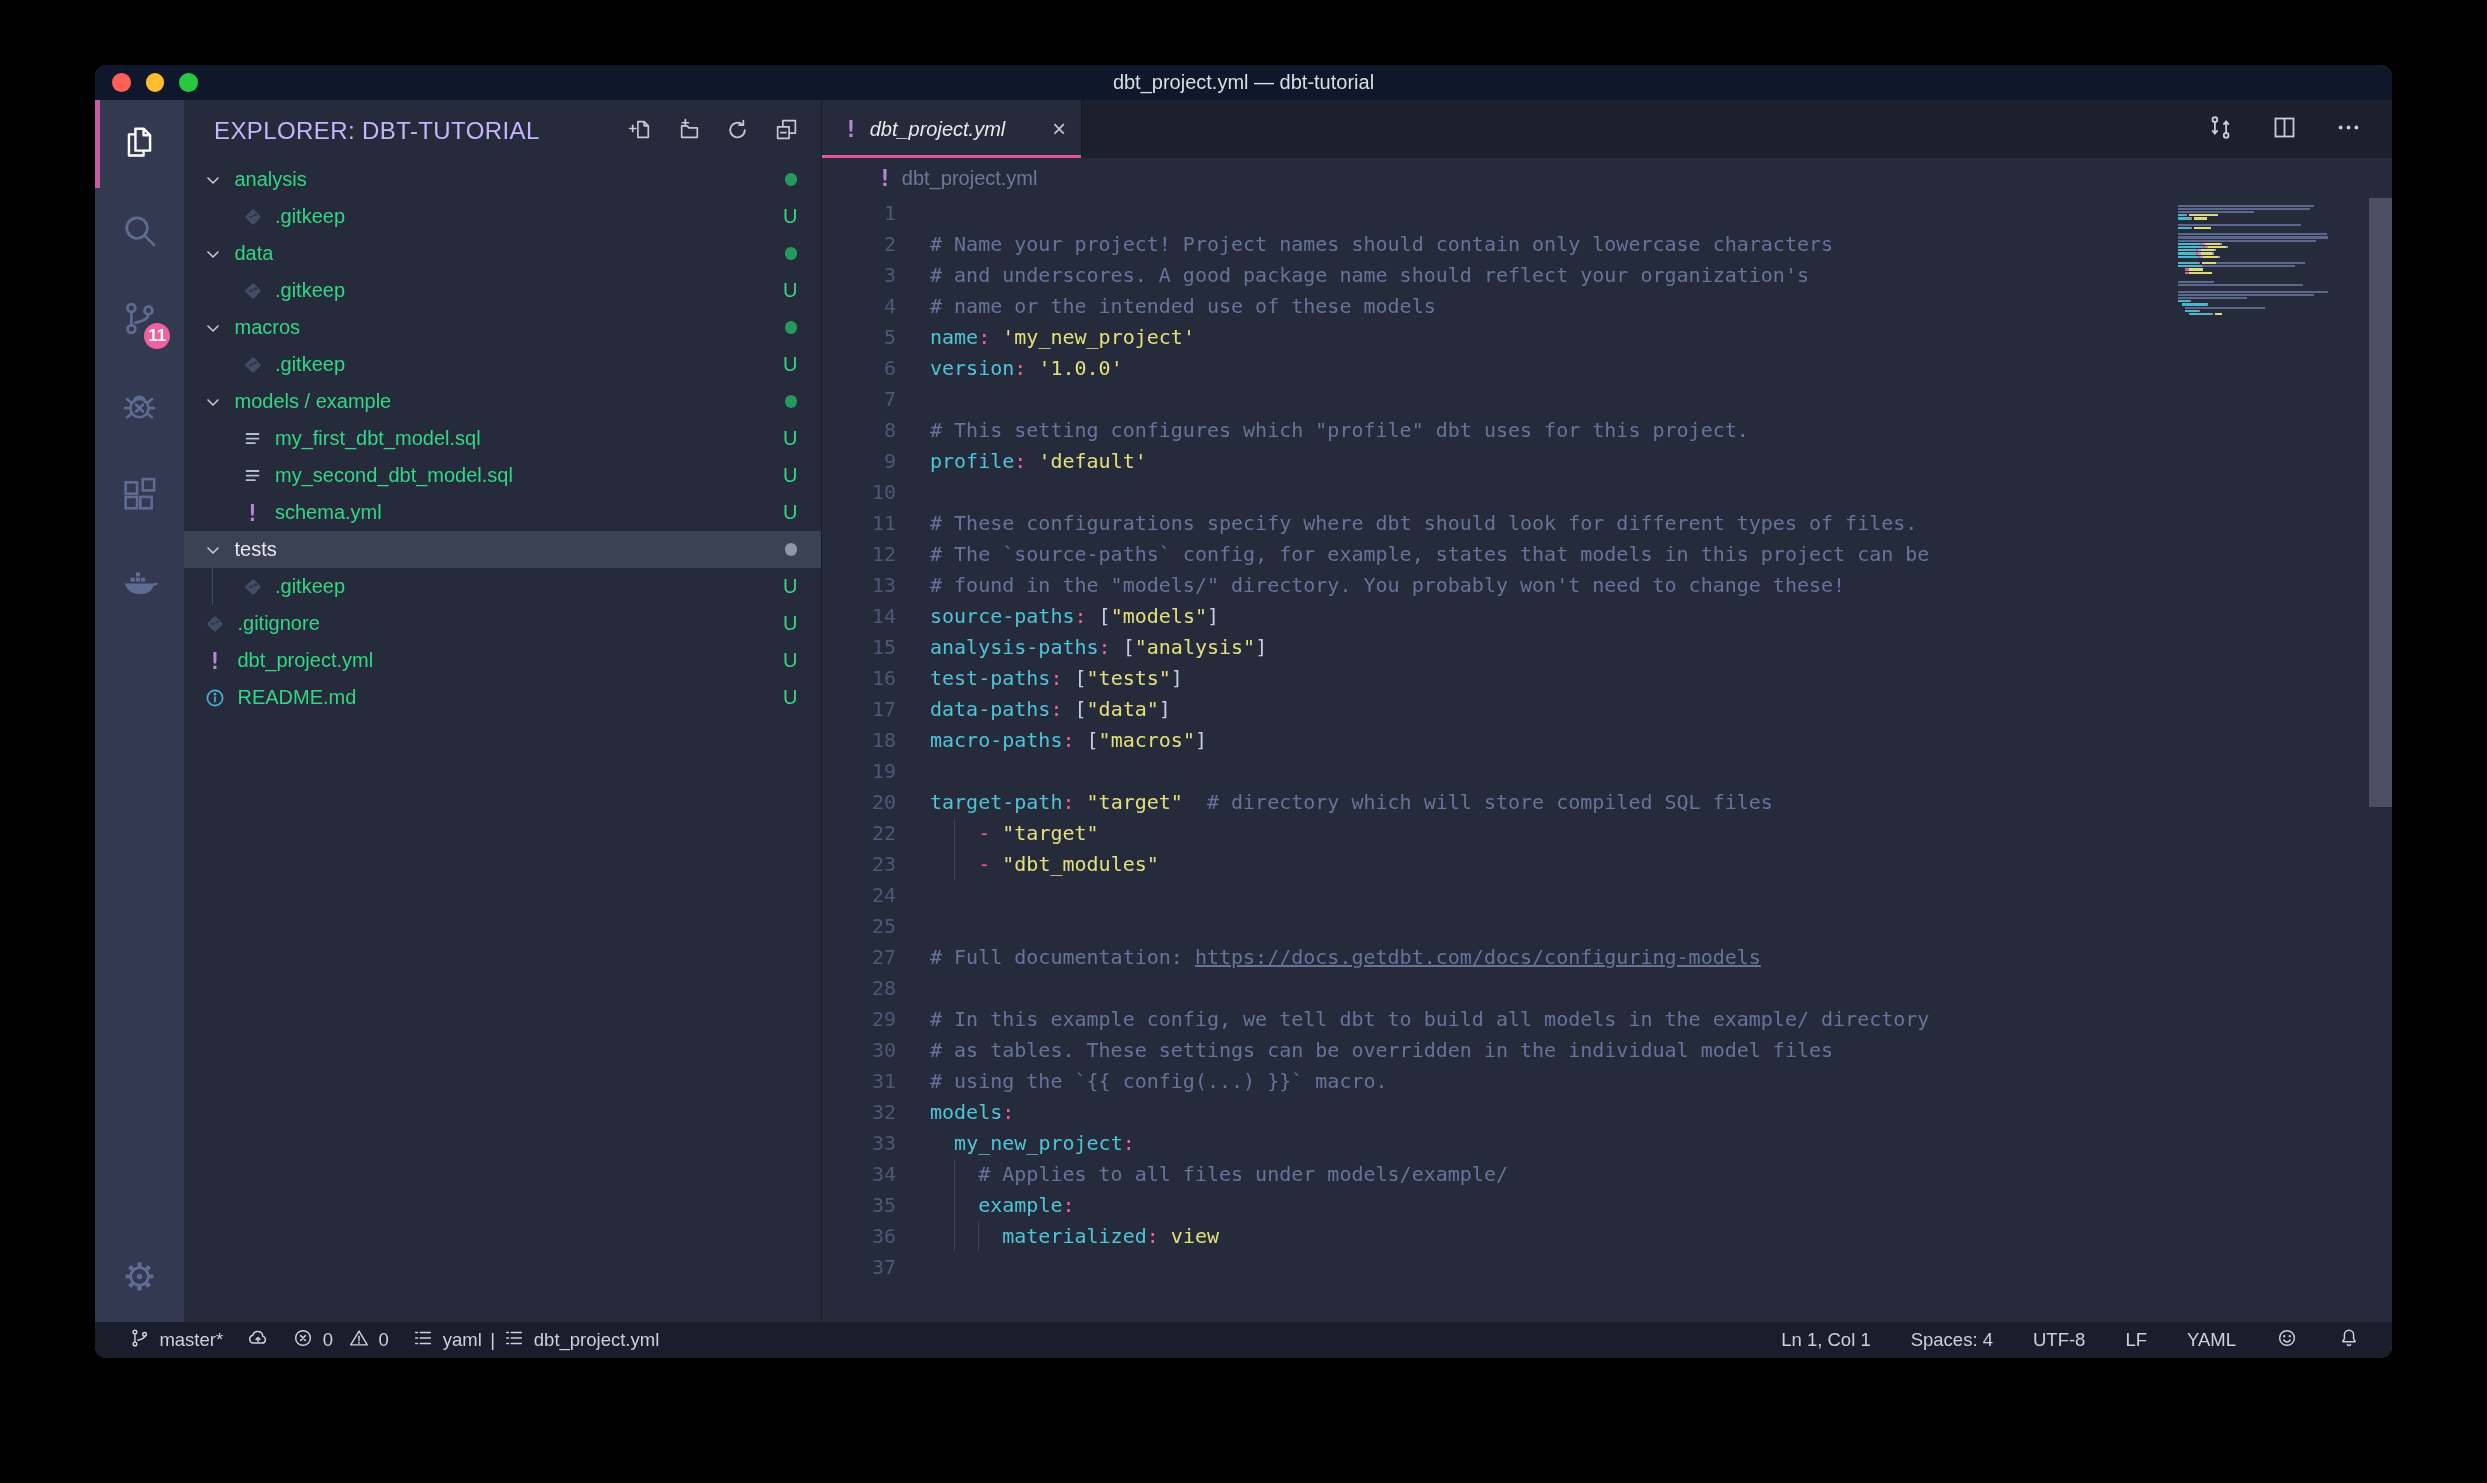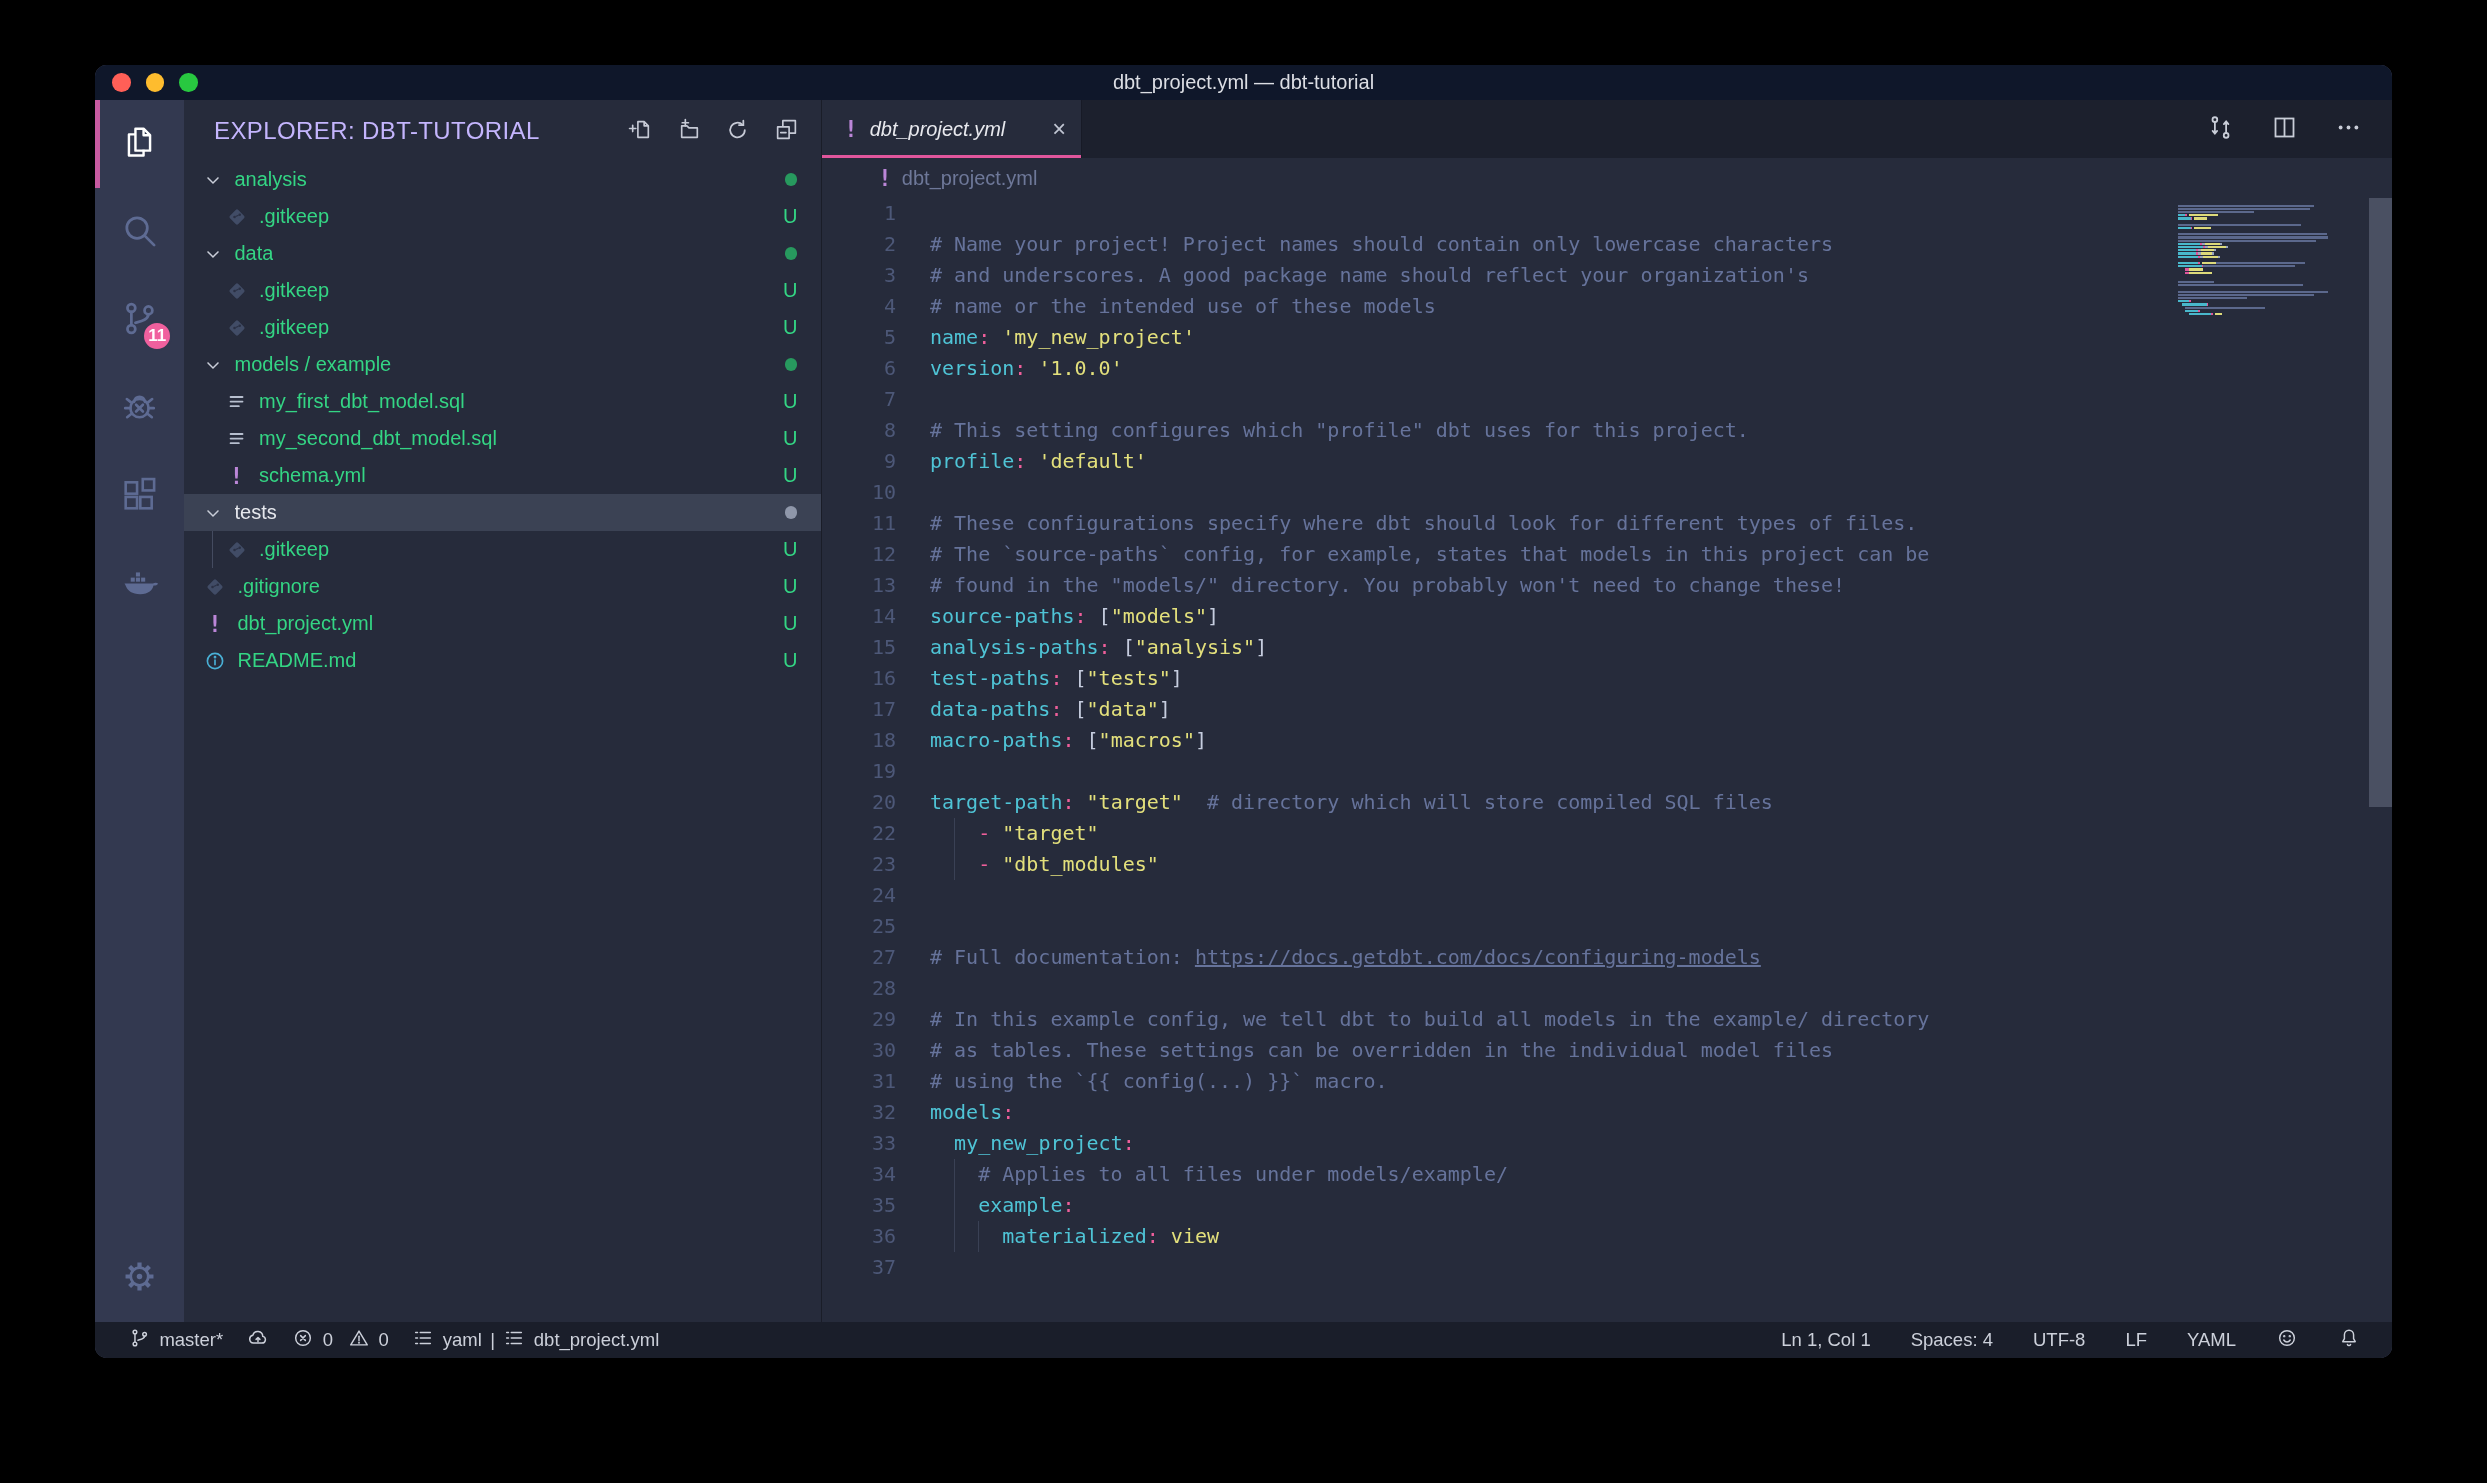--- a/index.html
+++ b/index.html
@@ -38,21 +38,21 @@
   .sb-title { flex:1; color:#c4b5fd; font-size:24px; letter-spacing:0.4px; }
   .sb-tools { display:flex; gap:23.6px; }
   .sb-tools svg { width:25px; height:25px; }
 
   .tree { flex:1; overflow:hidden; }
   .trow { height:37px; display:flex; align-items:center; padding-right:23.6px; position:relative;
           color:#34d584; font-size:20px; }
   .trow.selected { background:#3b4254; color:#e6e8ee; }
   .trow .chev { width:22px; margin-left:18.5px; flex:none; display:flex; }
   .trow .ficon { width:25px; flex:none; display:flex; justify-content:center; align-items:center; }
-  .trow.child { padding-left:40px; }
+  .trow.child { padding-left:56px; }
   .trow.rootfile { padding-left:18.5px; }
   .trow .lbl { margin-left:10px; white-space:nowrap; overflow:hidden; }
   .trow .tbadge { margin-left:auto; font-size:20px; }
   .dot { width:12.6px; height:12.6px; border-radius:50%; display:inline-block; }
   .dot.green { background:#27995e; } .dot.gray { background:#8f97aa; }
   .uflag { color:#34d584; }
   .tguide { position:absolute; left:28px; top:0; bottom:0; width:0.8px; background:#444b60; }
   .yaml-bang { color:#bb86d8; font-weight:bold; font-size:23px; font-family:"DejaVu Sans Mono",monospace; }
 
   
@@ -251,20 +251,29 @@
             <span class="ficon">
               <svg width="22" height="22" viewBox="0 0 24 24">
                 <rect x="5.6" y="5.6" width="12.8" height="12.8" rx="2" fill="#414c66" transform="rotate(45 12 12)"></rect>
                 <circle cx="9.3" cy="12" r="1.4" fill="#2a3044"></circle>
                 <circle cx="15" cy="9.5" r="1.4" fill="#2a3044"></circle>
                 <path d="M10.5 11.5l3.2-1.4" stroke="#2a3044" stroke-width="1.2"></path>
               </svg>
             </span>
             <span class="lbl">.gitkeep</span>
             <span class="tbadge uflag">U</span>
+          </div>
+          <div class="trow folder">
+            <span class="chev">
+              <svg width="20" height="20" viewBox="0 0 24 24" fill="none" stroke="#c9cdd8" stroke-width="1.8" stroke-linecap="round">
+                <polyline points="6,9.5 12,15.5 18,9.5"></polyline>
+              </svg>
+            </span>
+            <span class="lbl">macros</span>
+            <span class="tbadge"><span class="dot green"></span></span>
           </div>
           <div class="trow child">
             <span class="ficon">
               <svg width="22" height="22" viewBox="0 0 24 24">
                 <rect x="5.6" y="5.6" width="12.8" height="12.8" rx="2" fill="#414c66" transform="rotate(45 12 12)"></rect>
                 <circle cx="9.3" cy="12" r="1.4" fill="#2a3044"></circle>
                 <circle cx="15" cy="9.5" r="1.4" fill="#2a3044"></circle>
                 <path d="M10.5 11.5l3.2-1.4" stroke="#2a3044" stroke-width="1.2"></path>
               </svg>
             </span>

